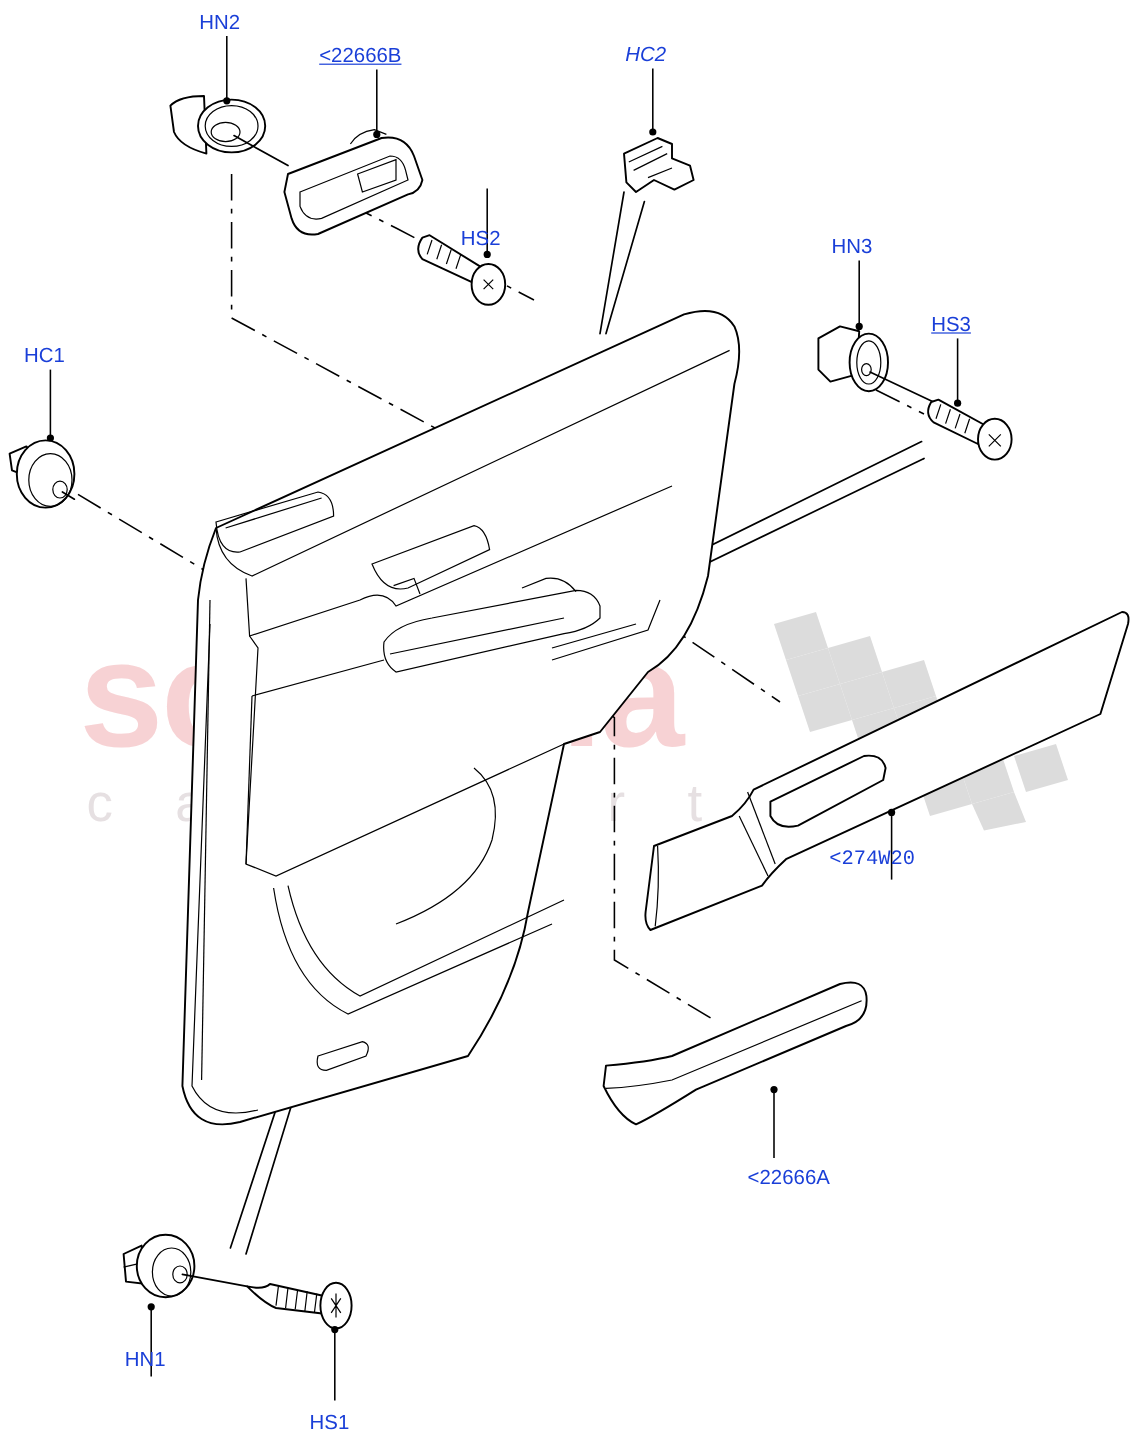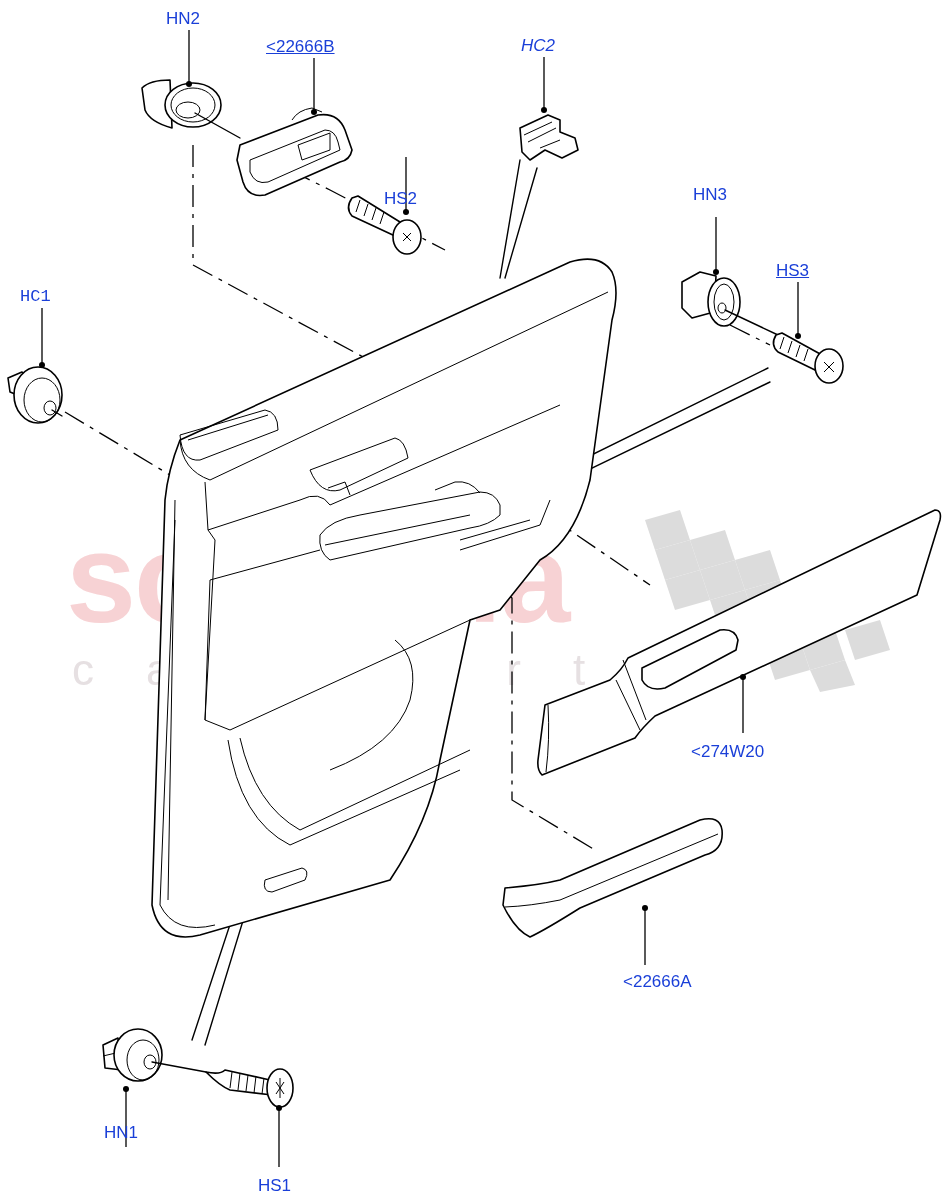--- a/index.html
+++ b/index.html
@@ -197,21 +197,21 @@
         <circle class="dot" cx="126" cy="1089" r="3"></circle>
       <line class="lead" x1="279" y1="1108" x2="279" y2="1167"></line>
         <circle class="dot" cx="279" cy="1108" r="3"></circle>
     </g>
   </svg>
 
   <div class="label" style="left:166px;top:10px;">HN2</div>
   <div class="label" style="left:266px;top:38px;text-decoration:underline;">&lt;22666B</div>
   <div class="label" style="left:384px;top:154px;margin-top:36px;">HS2</div>
   <div class="label" style="left:521px;top:37px;font-style:italic;">HC2</div>
-  <div class="label" style="left:693px;top:186px;">HN3</div>
+  <div class="label" style="left:693px;top:197px;">HN3</div>
   <div class="label" style="left:776px;top:262px;text-decoration:underline;">HS3</div>
-  <div class="label" style="left:20px;top:288px;font-family:Liberation Mono, monospace;">HC1</div>
-  <div class="label" style="left:691px;top:743px;">&lt;274W20</div>
+  <div class="label" style="left:20px;top:288px;">HC1</div>
+  <div class="label" style="left:691px;top:708px;font-family:Liberation Mono, monospace;">&lt;274W20</div>
   <div class="label" style="left:596px;top:973px;margin-left:27px;">&lt;22666A</div>
   <div class="label" style="left:104px;top:1124px;">HN1</div>
   <div class="label" style="left:258px;top:1177px;">HS1</div>
 
 </div>
 
 </body></html>

